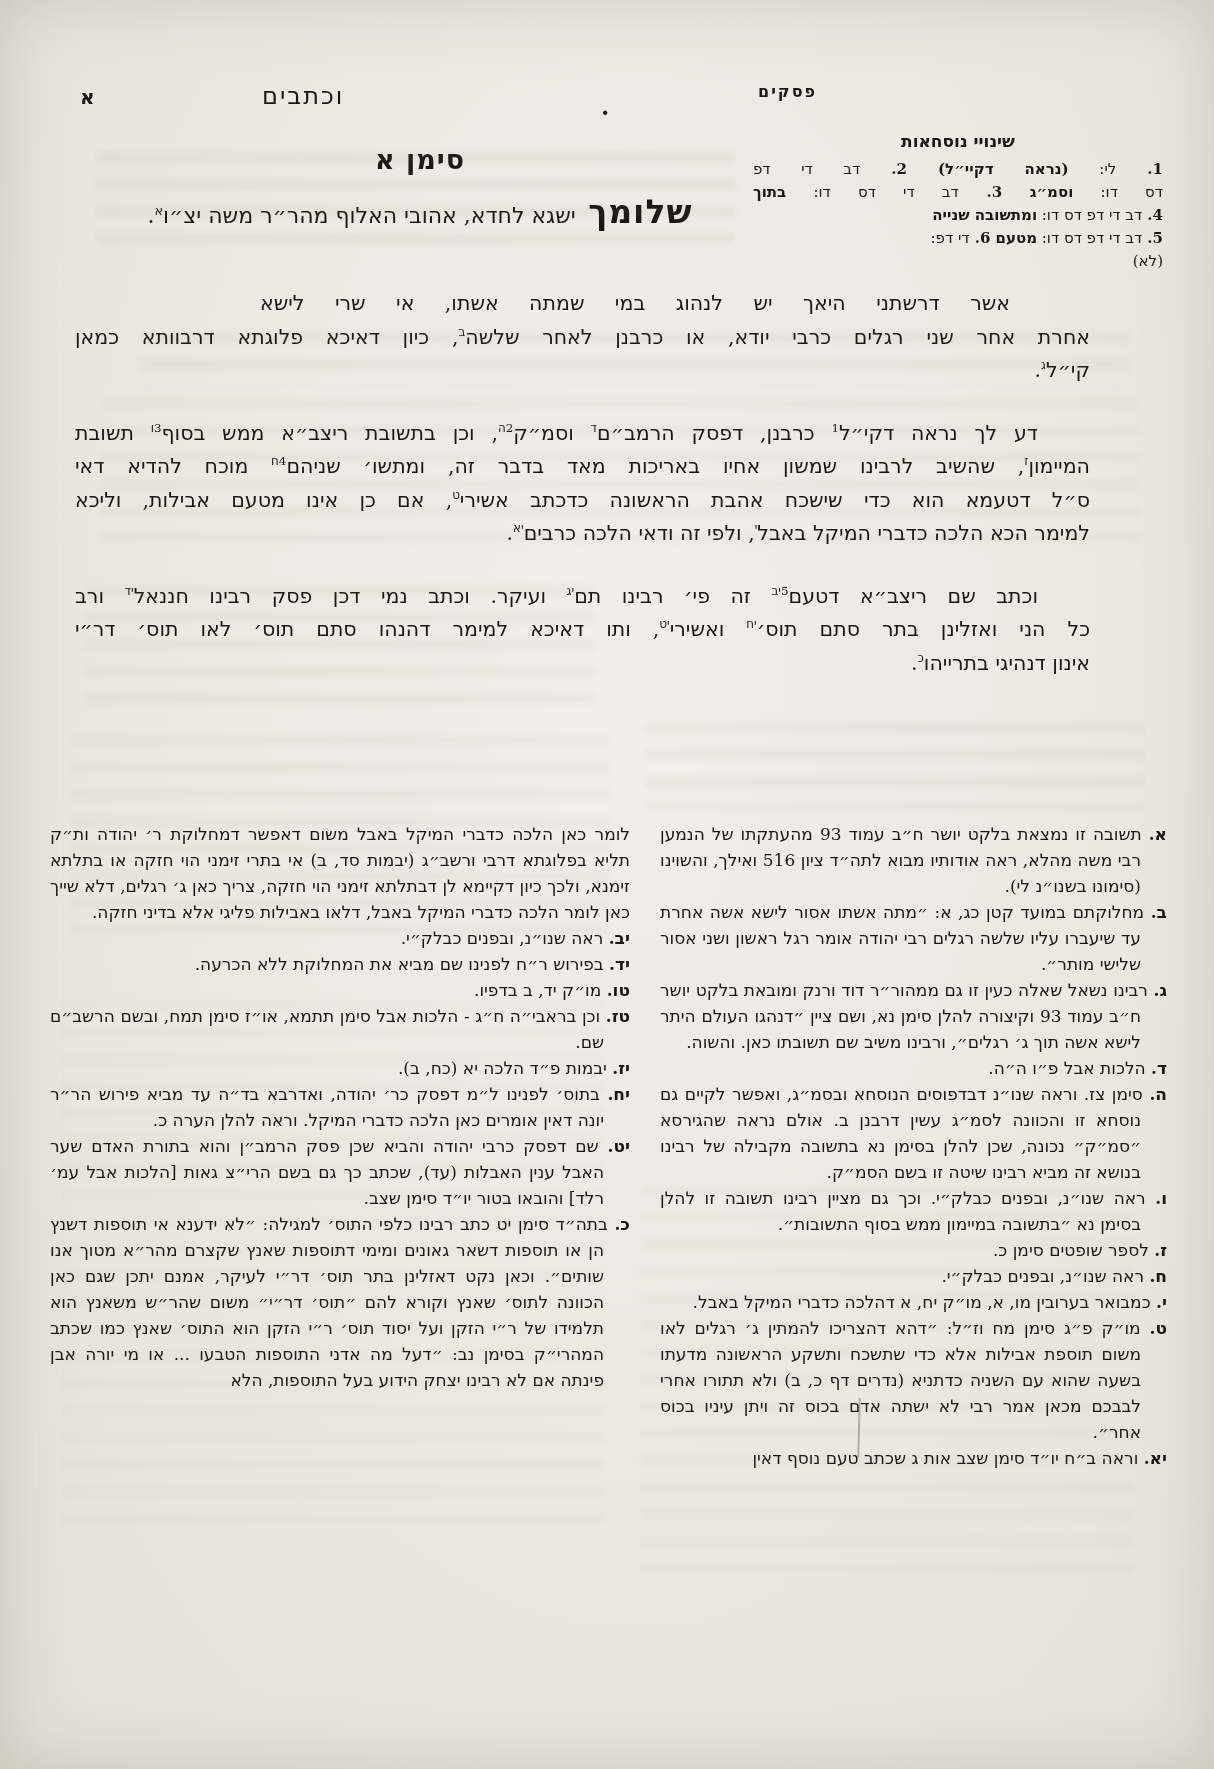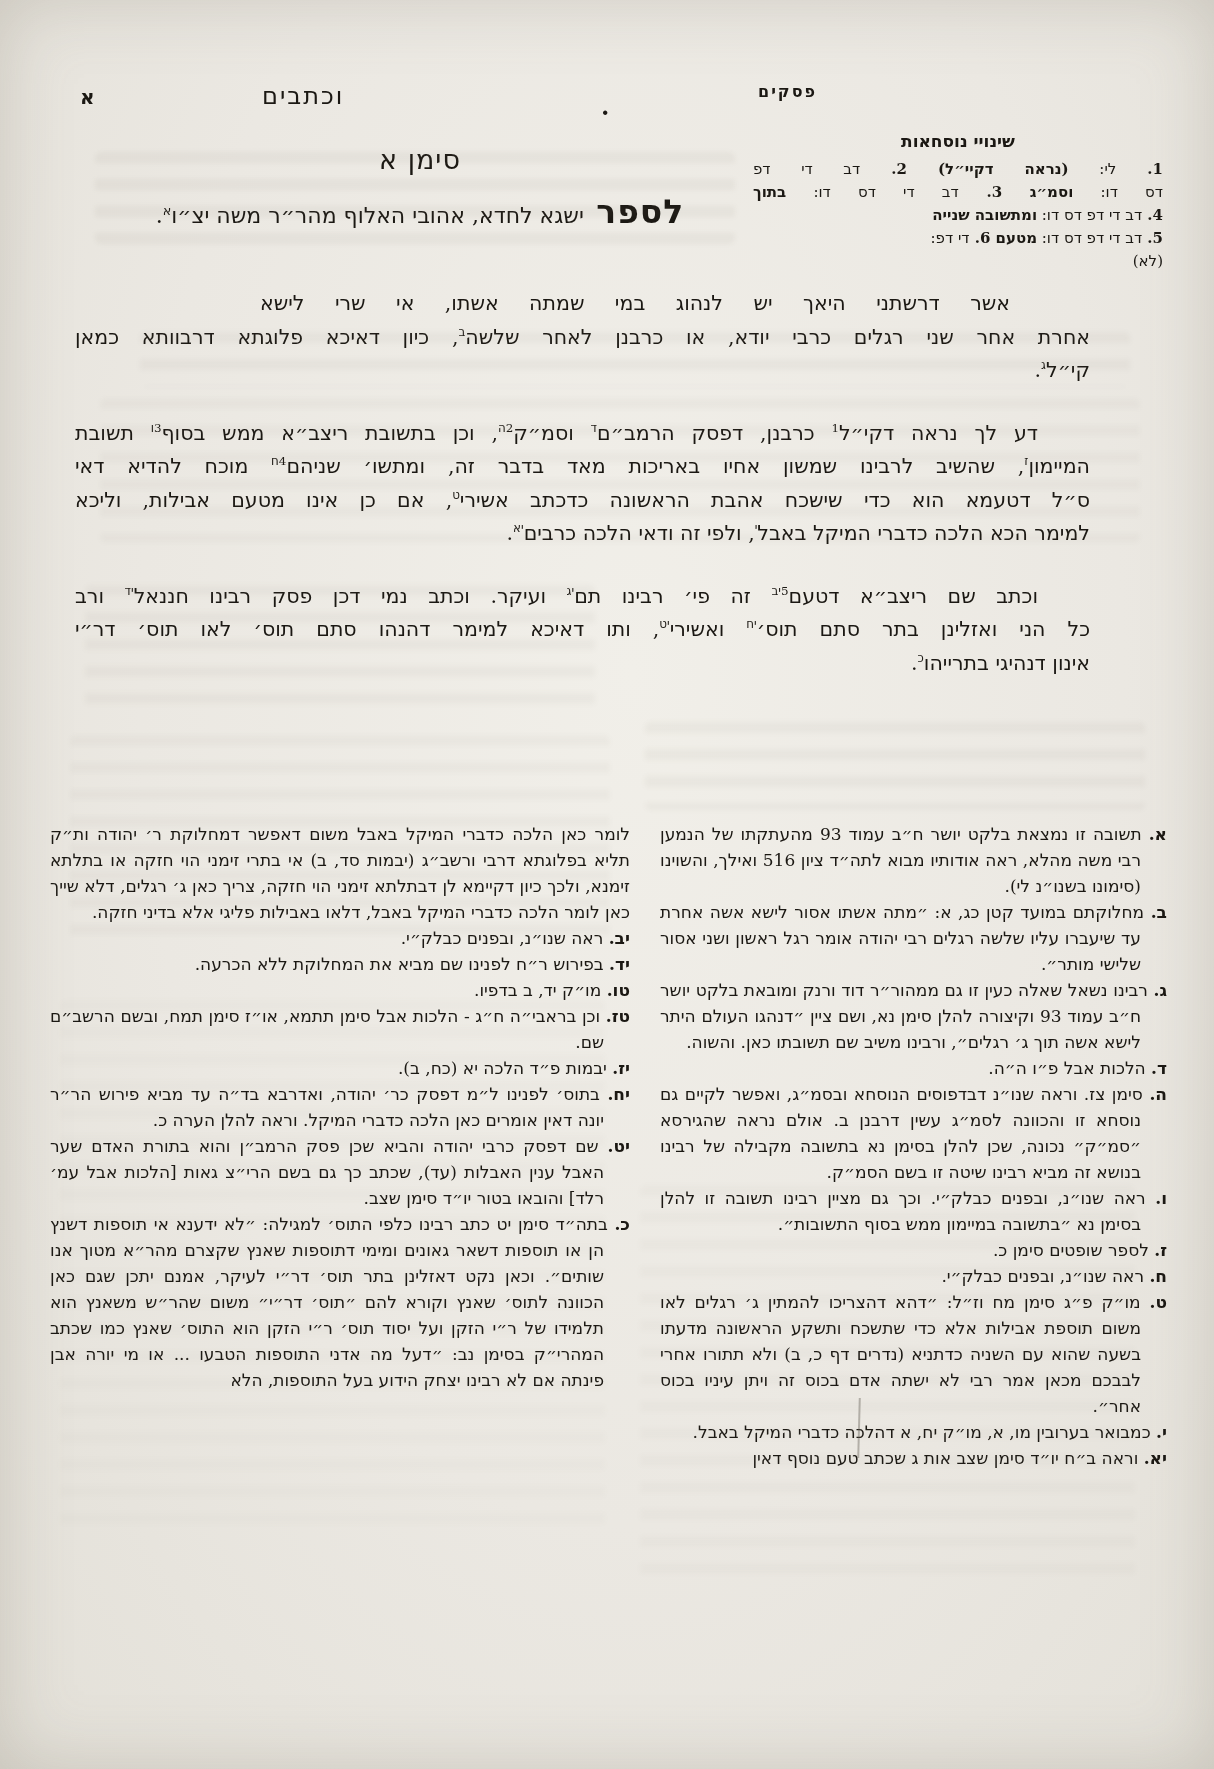--- a/index.html
+++ b/index.html
@@ -17,21 +17,21 @@
   .hdr-left   { left:262px; top:82px;  font-size:24px; font-weight:normal; letter-spacing:2px; }
   .hdr-letter { left:80px;  top:85px;  font-size:20px; font-weight:bold; }
   .hdot       { left:601px; top:92px;  font-size:24px; font-weight:bold; }
 
   .variants { position:absolute; top:131px; right:51px; width:410px; }
   .vtitle   { font-weight:bold; font-size:17px; text-align:center; margin-bottom:7px; }
   .vline    { font-size:15px; line-height:23px; text-align:right; }
   .vline.j  { text-align:justify; text-align-last:justify; }
 
   .opening-area { position:absolute; top:144px; left:75px; width:690px; text-align:center; }
-  .siman        { font-size:27px; font-weight:normal; letter-spacing:1px; }
+  .siman        { font-size:27px; font-weight:bold; letter-spacing:1px; }
   .opening-line { margin-top:17px; font-size:22px; white-space:nowrap; }
   .big          { font-size:33px; font-weight:bold; letter-spacing:1px; }
 
   .bodytext { position:absolute; top:287px; left:75px; width:1015px; font-size:20.5px; }
   .para     { margin-bottom:29px; }
   .para:last-child { margin-bottom:0; }
   .line     { line-height:33.5px; text-align:right; }
   .line.j   { text-align:justify; text-align-last:justify; }
   .para:nth-child(1) .line:first-child { padding-right:80px; padding-left:185px; }
   .para:nth-child(2) .line:first-child,
@@ -71,21 +71,21 @@
         <div class="vline j"><span class="b">1. </span><span>לי: </span><span class="b">(נראה דקיי״ל) </span><span class="b">2. </span><span>דב די דפ</span></div>
         <div class="vline j"><span>דס דו: </span><span class="b">וסמ״ג </span><span class="b">3. </span><span>דב די דס דו: </span><span class="b">בתוך</span></div>
         <div class="vline"><span class="b">4. </span><span>דב די דפ דס דו: </span><span class="b">ומתשובה שנייה</span></div>
         <div class="vline"><span class="b">5. </span><span>דב די דפ דס דו: </span><span class="b">מטעם </span><span class="b">6. </span><span>די דפ:</span></div>
         <div class="vline"><span>(לא)</span></div>
       </div>
   </div>
 
   <div class="opening-area">
     <div class="siman">סימן א</div>
-    <div class="opening-line" id="opening-line"><span class="big">לספר </span><span>ישגא לחדא, אהובי האלוף מהר״ר משה יצ״ו</span><sup>א</sup><span>.</span></div>
+    <div class="opening-line" id="opening-line"><span class="big">שלומך </span><span>ישגא לחדא, אהובי האלוף מהר״ר משה יצ״ו</span><sup>א</sup><span>.</span></div>
   </div>
 
   <div class="bodytext" id="body-text">
       <div class="para">
         <div class="line j"><span>אשר דרשתני היאך יש לנהוג במי שמתה אשתו, אי שרי לישא</span></div>
         <div class="line j"><span>אחרת אחר שני רגלים כרבי יודא, או כרבנן לאחר שלשה</span><sup>ב</sup><span>, כיון דאיכא פלוגתא דרבוותא כמאן</span></div>
         <div class="line"><span>קי״ל</span><sup>ג</sup><span>.</span></div>
       </div>
       <div class="para">
         <div class="line j"><span>דע לך נראה דקי״ל</span><sup>1</sup><span> כרבנן, דפסק הרמב״ם</span><sup>ד</sup><span> וסמ״ק</span><sup>2</sup><sup>ה</sup><span>, וכן בתשובת ריצב״א ממש בסוף</span><sup>3</sup><sup>ו</sup><span> תשובת</span></div>
@@ -103,22 +103,22 @@
   <div class="footnotes">
     <div class="fcol rightcol" id="fn-right">
         <div class="note"><span class="nlabel">א.</span> תשובה זו נמצאת בלקט יושר ח״ב עמוד 93 מהעתקתו של הנמען רבי משה מהלא, ראה אודותיו מבוא לתה״ד ציון 516 ואילך, והשוינו (סימונו בשנו״נ לי).</div>
         <div class="note"><span class="nlabel">ב.</span> מחלוקתם במועד קטן כג, א: ״מתה אשתו אסור לישא אשה אחרת עד שיעברו עליו שלשה רגלים רבי יהודה אומר רגל ראשון ושני אסור שלישי מותר״.</div>
         <div class="note"><span class="nlabel">ג.</span> רבינו נשאל שאלה כעין זו גם ממהור״ר דוד ורנק ומובאת בלקט יושר ח״ב עמוד 93 וקיצורה להלן סימן נא, ושם ציין ״דנהגו העולם היתר לישא אשה תוך ג׳ רגלים״, ורבינו משיב שם תשובתו כאן. והשוה.</div>
         <div class="note"><span class="nlabel">ד.</span> הלכות אבל פ״ו ה״ה.</div>
         <div class="note"><span class="nlabel">ה.</span> סימן צז. וראה שנו״נ דבדפוסים הנוסחא ובסמ״ג, ואפשר לקיים גם נוסחא זו והכוונה לסמ״ג עשין דרבנן ב. אולם נראה שהגירסא ״סמ״ק״ נכונה, שכן להלן בסימן נא בתשובה מקבילה של רבינו בנושא זה מביא רבינו שיטה זו בשם הסמ״ק.</div>
         <div class="note"><span class="nlabel">ו.</span> ראה שנו״נ, ובפנים כבלק״י. וכך גם מציין רבינו תשובה זו להלן בסימן נא ״בתשובה במיימון ממש בסוף התשובות״.</div>
         <div class="note"><span class="nlabel">ז.</span> לספר שופטים סימן כ.</div>
         <div class="note"><span class="nlabel">ח.</span> ראה שנו״נ, ובפנים כבלק״י.</div>
+        <div class="note"><span class="nlabel">י.</span> כמבואר בערובין מו, א, מו״ק יח, א דהלכה כדברי המיקל באבל.</div>
         <div class="note"><span class="nlabel">ט.</span> מו״ק פ״ג סימן מח וז״ל: ״דהא דהצריכו להמתין ג׳ רגלים לאו משום תוספת אבילות אלא כדי שתשכח ותשקע הראשונה מדעתו בשעה שהוא עם השניה כדתניא (נדרים דף כ, ב) ולא תתורו אחרי לבבכם מכאן אמר רבי לא ישתה אדם בכוס זה ויתן עיניו בכוס אחר״.</div>
-        <div class="note"><span class="nlabel">י.</span> כמבואר בערובין מו, א, מו״ק יח, א דהלכה כדברי המיקל באבל.</div>
         <div class="note"><span class="nlabel">יא.</span> וראה ב״ח יו״ד סימן שצב אות ג שכתב טעם נוסף דאין</div>
       </div>
     <div class="fcol leftcol" id="fn-left">
         <div class="note cont">לומר כאן הלכה כדברי המיקל באבל משום דאפשר דמחלוקת ר׳ יהודה ות״ק תליא בפלוגתא דרבי ורשב״ג (יבמות סד, ב) אי בתרי זימני הוי חזקה או בתלתא זימנא, ולכך כיון דקיימא לן דבתלתא זימני הוי חזקה, צריך כאן ג׳ רגלים, דלא שייך כאן לומר הלכה כדברי המיקל באבל, דלאו באבילות פליגי אלא בדיני חזקה.</div>
         <div class="note"><span class="nlabel">יב.</span> ראה שנו״נ, ובפנים כבלק״י.</div>
         <div class="note"><span class="nlabel">יד.</span> בפירוש ר״ח לפנינו שם מביא את המחלוקת ללא הכרעה.</div>
         <div class="note"><span class="nlabel">טו.</span> מו״ק יד, ב בדפיו.</div>
         <div class="note"><span class="nlabel">טז.</span> וכן בראבי״ה ח״ג - הלכות אבל סימן תתמא, או״ז סימן תמח, ובשם הרשב״ם שם.</div>
         <div class="note"><span class="nlabel">יז.</span> יבמות פ״ד הלכה יא (כח, ב).</div>
         <div class="note"><span class="nlabel">יח.</span> בתוס׳ לפנינו ל״מ דפסק כר׳ יהודה, ואדרבא בד״ה עד מביא פירוש הר״ר יונה דאין אומרים כאן הלכה כדברי המיקל. וראה להלן הערה כ.</div>

